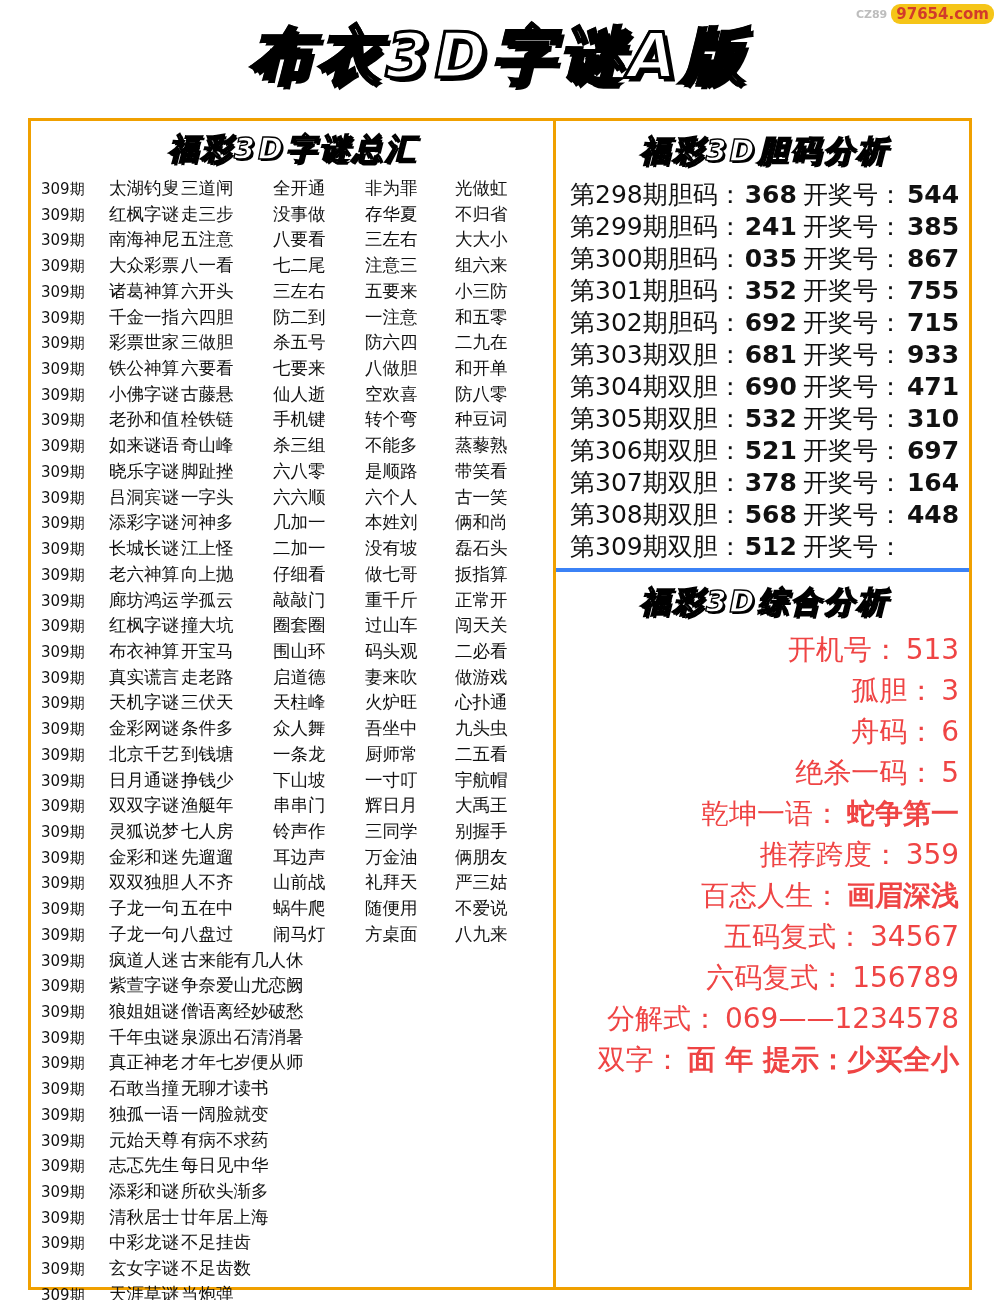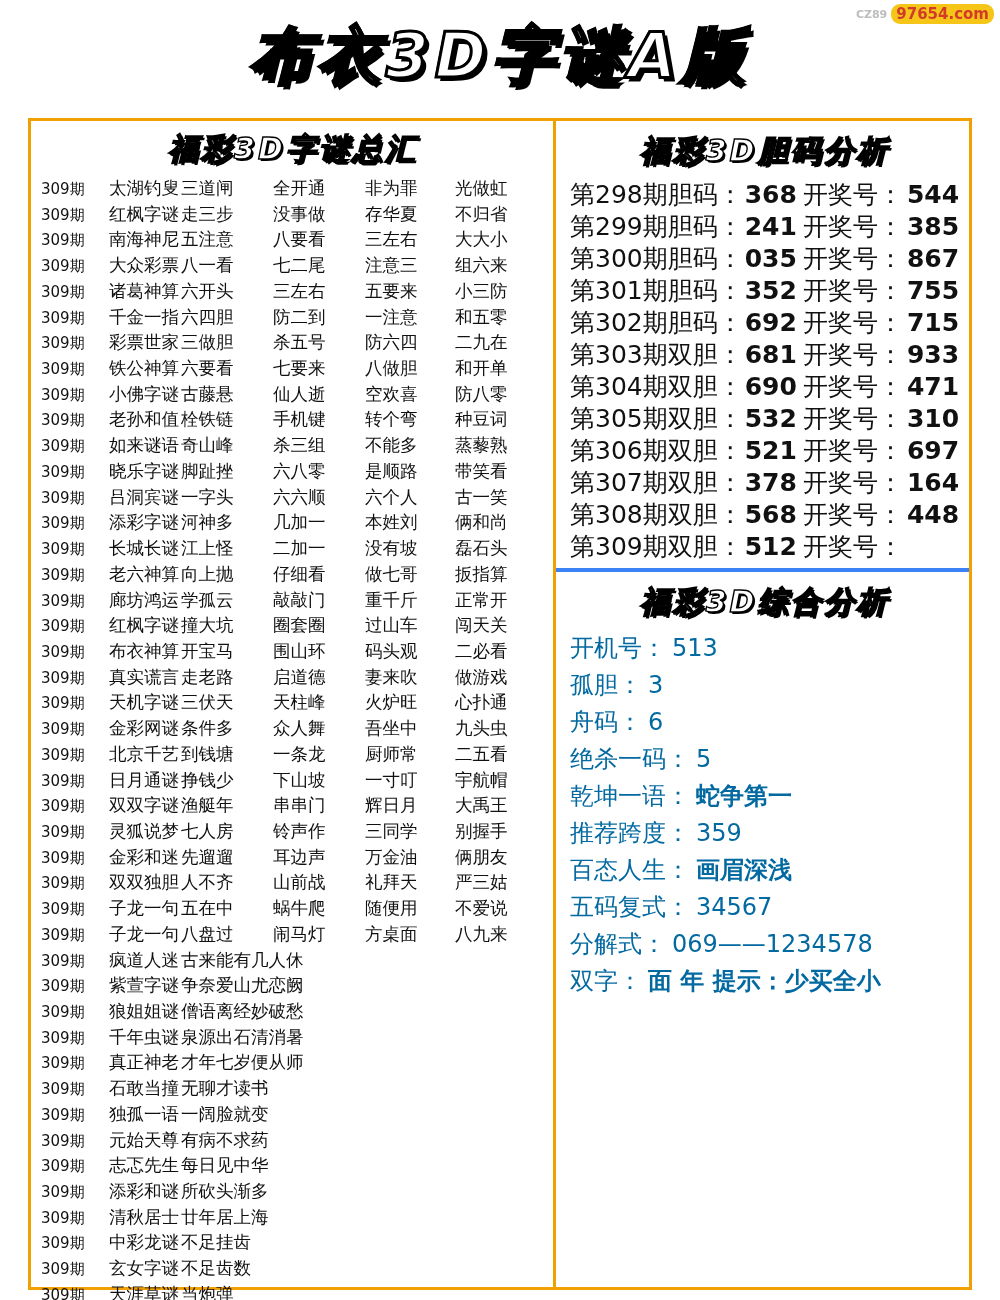--- a/index.html
+++ b/index.html
@@ -110,25 +110,26 @@
   }
   .d-a{flex:none;}
   .d-num{font-weight:bold;padding:0 6px 0 2px;}
   .d-b{flex:none;}
   .d-res{font-weight:bold;padding-left:4px;}
 
   
   .sum-row{
     display:flex;
     align-items:baseline;
-    font-size:24px;
+    font-size:28px;
     line-height:1.0;
     padding:6.5px 0;
-    color:#0369a1;
+    color:#ef4444;
     white-space:nowrap;
+    justify-content:flex-end;
   }
   .s-label{flex:none;}
   .s-val{font-weight:bold;padding-left:6px;}
   .s-val.plain{font-weight:normal;}
 </style>
 </head>
 <body>
 
 <div class="watermark">
   <span class="wm-small">CZ89</span>
@@ -562,20 +563,24 @@
           </div>
           <div class="sum-row">
             <span class="s-label">百态人生：</span>
             <span class="s-val">画眉深浅</span>
           </div>
           <div class="sum-row">
             <span class="s-label">五码复式：</span>
             <span class="s-val plain">34567</span>
           </div>
           <div class="sum-row">
+            <span class="s-label">六码复式：</span>
+            <span class="s-val plain">156789</span>
+          </div>
+          <div class="sum-row">
             <span class="s-label">分解式：</span>
             <span class="s-val plain">069——1234578</span>
           </div>
           <div class="sum-row">
             <span class="s-label">双字：</span>
             <span class="s-val">面 年  提示：少买全小</span>
           </div>
         </div>
     </div>
   </div>

